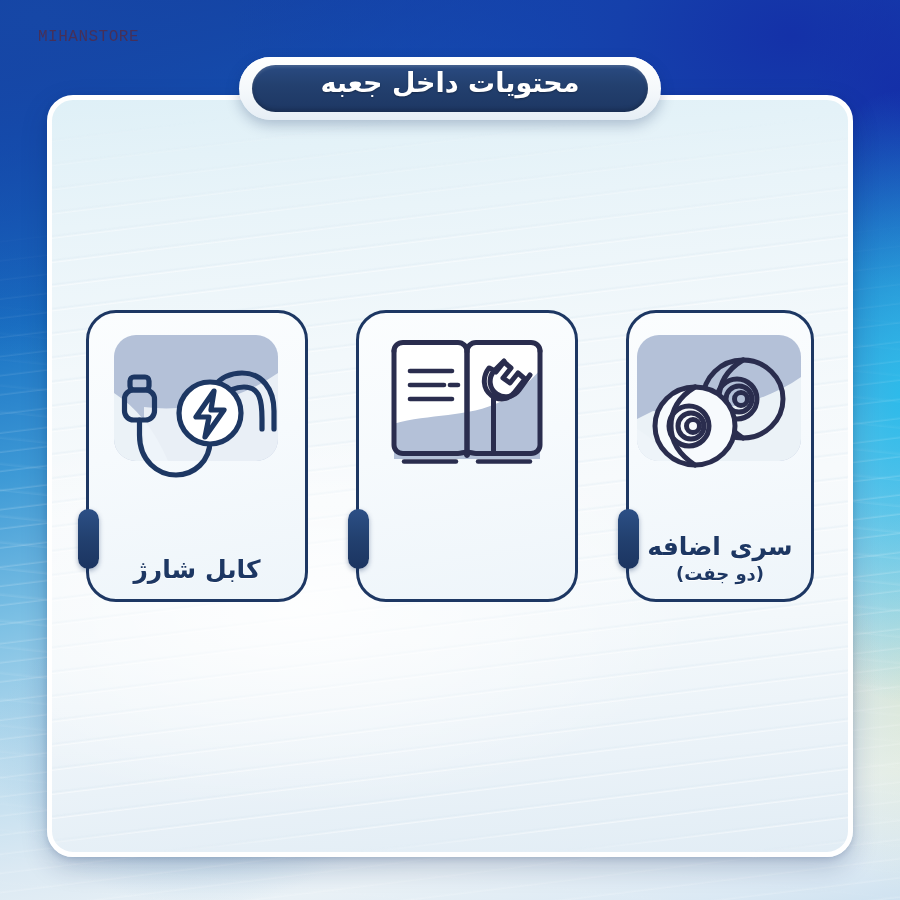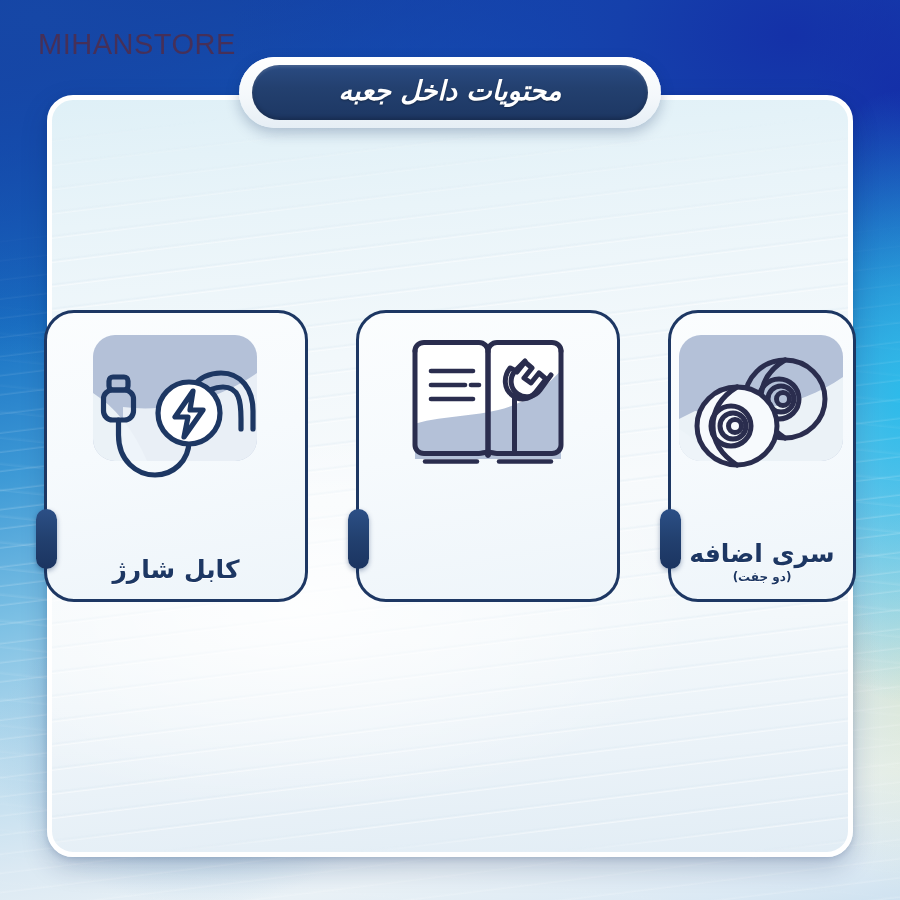--- a/index.html
+++ b/index.html
@@ -94,26 +94,26 @@
       rgba(255,255,255,0) 15px,
       rgba(255,255,255,0) 26px);
     -webkit-mask-image: linear-gradient(to bottom, rgba(0,0,0,0) 34%, #000 62%, rgba(0,0,0,0) 100%);
             mask-image: linear-gradient(to bottom, rgba(0,0,0,0) 34%, #000 62%, rgba(0,0,0,0) 100%);
   }
 
   
   .watermark {
     position: absolute;
     left: 38px; top: 28px;
-    font-size: 29px;
+    font-size: 16px;
     font-weight: 400;
     letter-spacing: 0.5px;
     color: rgba(112,30,24,0.55);
     direction: ltr;
-    font-family: Liberation Sans, sans-serif;
+    font-family: Liberation Mono, monospace;
     user-select: none;
     z-index: 8;
   }
 
   
   .panel {
     position: absolute;
     left: 47px; top: 95px;
     width: 806px; height: 762px;
     border-radius: 26px;
@@ -167,28 +167,27 @@
   .title-outer {
     padding: 8px 13px;
     border-radius: 40px;
     background: linear-gradient(180deg, #ffffff 0%, #f4f8fb 55%, #e6eef5 100%);
     box-shadow:
       0 5px 14px rgba(10,38,90,0.26),
       inset 0 1px 0 rgba(255,255,255,0.95);
   }
   .title-inner {
     min-width: 396px;
-    padding: 10px 40px 14px;
+    padding: 2px 40px 14px;
     border-radius: 32px;
     background: linear-gradient(180deg, #2a4b82 0%, #23406f 42%, #1d3763 100%);
     box-shadow:
       inset 0 2px 3px rgba(255,255,255,0.14),
       inset 0 -2px 4px rgba(0,0,0,0.22);
     text-align: center;
-    font-style: italic;
   }
   .title-text {
     font-size: 27px;
     font-weight: 700;
     color: #ffffff;
     letter-spacing: 0.2px;
     line-height: 1.15;
     text-shadow: 0 1px 2px rgba(0,0,0,0.30);
     white-space: nowrap;
   }
@@ -202,21 +201,21 @@
     display: flex;
     flex-direction: row-reverse;
     justify-content: center;
     align-items: stretch;
     gap: 48px;
     z-index: 6;
   }
 
   .card {
     position: relative;
-    width: 264px;
+    width: 222px;
     border: 3.5px solid #1d3763;
     border-radius: 30px;
     background: linear-gradient(170deg, #fbfdfe 0%, #f6fafd 46%, #eef5fa 100%);
     display: flex;
     flex-direction: column;
     align-items: center;
     padding: 20px 16px 14px;
   }
   .card.wide { width: 188px; }
 
@@ -257,21 +256,21 @@
     margin-top: auto;
     font-size: 25px;
     font-weight: 700;
     color: #1d3763;
     text-align: center;
     line-height: 1.2;
     letter-spacing: 0.2px;
     text-shadow: 0 1px 0 rgba(255,255,255,0.9);
   }
   .card-sub {
-    font-size: 12px;
+    font-size: 18px;
     font-weight: 700;
     color: #1d3763;
     text-align: center;
     line-height: 1.25;
     margin-top: 1px;
     text-shadow: 0 1px 0 rgba(255,255,255,0.9);
   }
   .card-label.two-line { margin-top: auto; }
 </style>
 </head>

